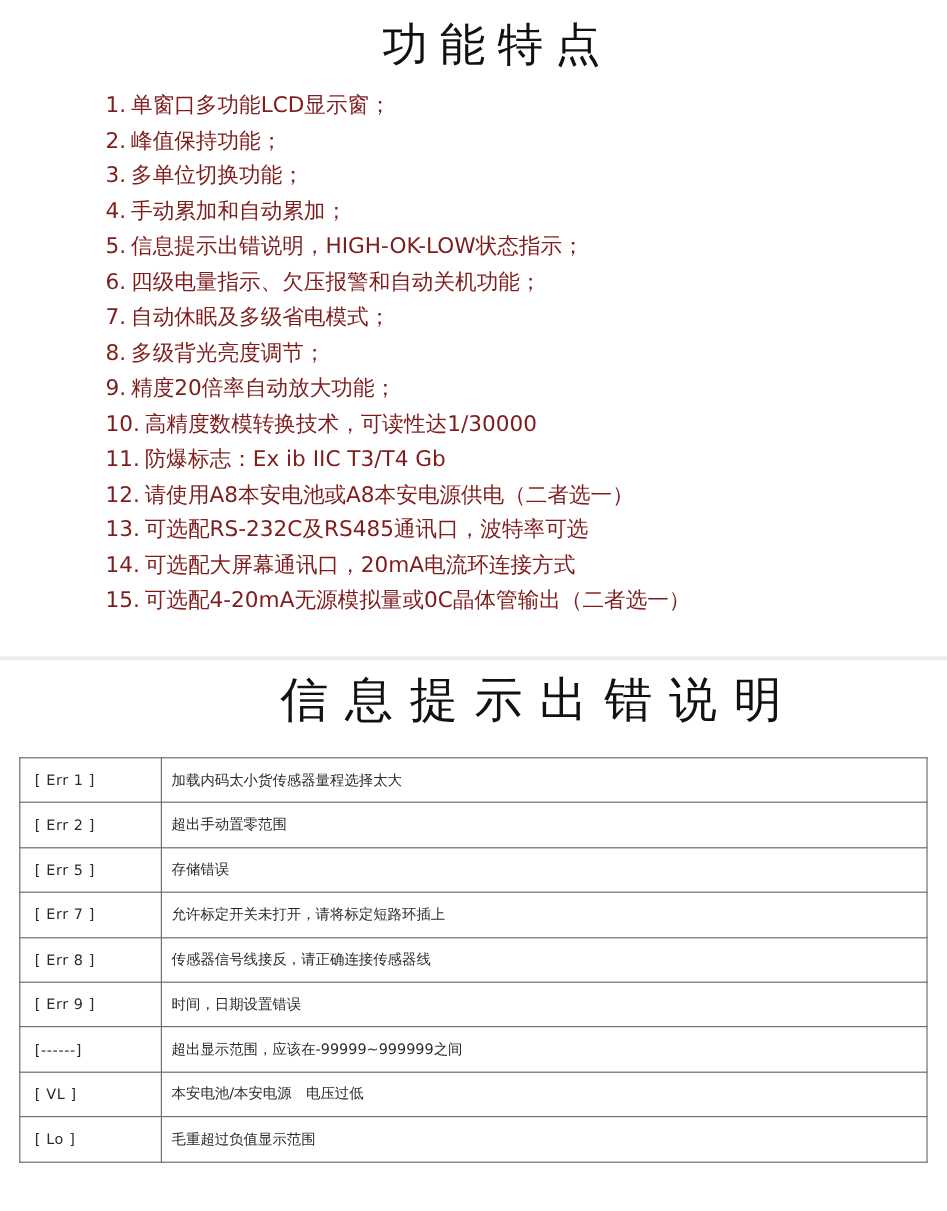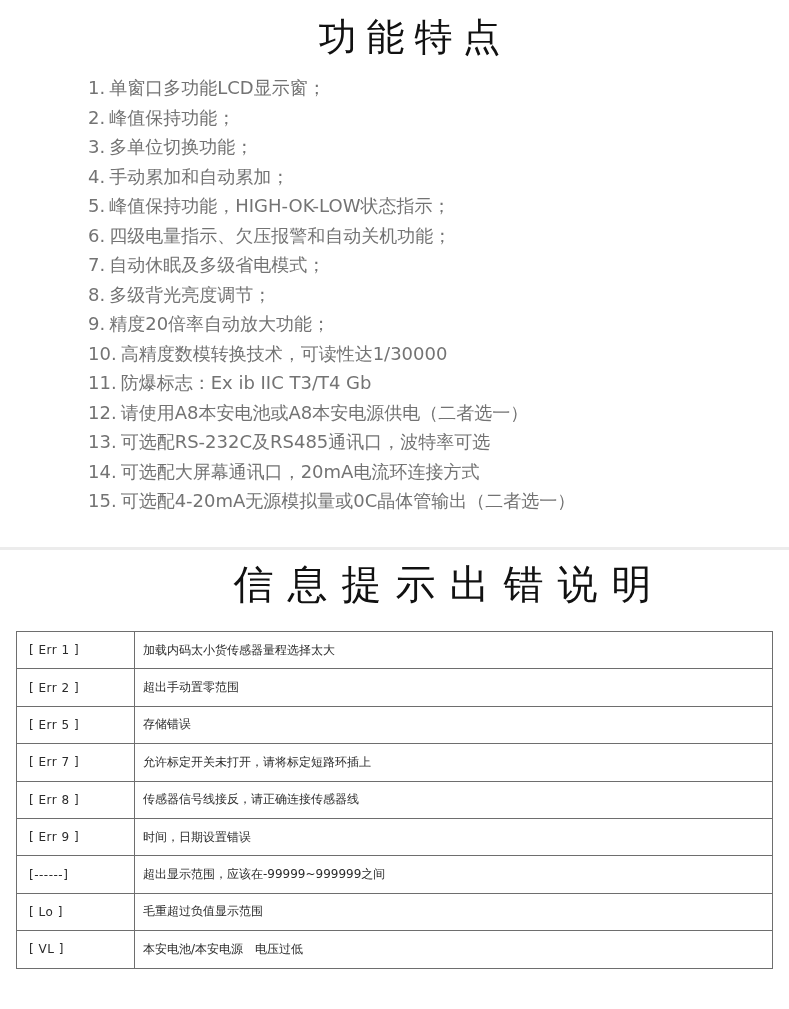--- a/index.html
+++ b/index.html
@@ -41,21 +41,21 @@
     .feature-list {
       position: absolute;
       left: 88px;
       top: 73px;
       list-style: none;
     }
     .feature-list li {
       height: 29.5px;
       line-height: 29.5px;
       font-size: 18px;
-      color: #737373;
+      color: #7f1d1d;
       white-space: nowrap;
     }
     .feature-num { margin-right: 4px; }
     .divider {
       position: absolute;
       left: 0;
       top: 547px;
       width: 789px;
       height: 3px;
       background: #ececec;
@@ -89,21 +89,21 @@
 </head>
 <body>
 
 <h1 id="title-features" class="section-title">功能特点</h1>
 
 <ul class="feature-list">
   <li><span class="feature-num">1.</span><span>单窗口多功能LCD显示窗；</span></li>
   <li><span class="feature-num">2.</span><span>峰值保持功能；</span></li>
   <li><span class="feature-num">3.</span><span>多单位切换功能；</span></li>
   <li><span class="feature-num">4.</span><span>手动累加和自动累加；</span></li>
-  <li><span class="feature-num">5.</span><span>峰值保持功能，HIGH-OK-LOW状态指示；</span></li>
+  <li><span class="feature-num">5.</span><span>信息提示出错说明，HIGH-OK-LOW状态指示；</span></li>
   <li><span class="feature-num">6.</span><span>四级电量指示、欠压报警和自动关机功能；</span></li>
   <li><span class="feature-num">7.</span><span>自动休眠及多级省电模式；</span></li>
   <li><span class="feature-num">8.</span><span>多级背光亮度调节；</span></li>
   <li><span class="feature-num">9.</span><span>精度20倍率自动放大功能；</span></li>
   <li><span class="feature-num">10.</span><span>高精度数模转换技术，可读性达1/30000</span></li>
   <li><span class="feature-num">11.</span><span>防爆标志：Ex ib IIC T3/T4 Gb</span></li>
   <li><span class="feature-num">12.</span><span>请使用A8本安电池或A8本安电源供电（二者选一）</span></li>
   <li><span class="feature-num">13.</span><span>可选配RS-232C及RS485通讯口，波特率可选</span></li>
   <li><span class="feature-num">14.</span><span>可选配大屏幕通讯口，20mA电流环连接方式</span></li>
   <li><span class="feature-num">15.</span><span>可选配4-20mA无源模拟量或0C晶体管输出（二者选一）</span></li>
@@ -137,21 +137,21 @@
       </tr>
     <tr>
         <td class="code code-pre">[ Err 9 ]</td>
         <td class="desc">时间，日期设置错误</td>
       </tr>
     <tr>
         <td class="code code-pre">[------]</td>
         <td class="desc">超出显示范围，应该在-99999~999999之间</td>
       </tr>
     <tr>
+        <td class="code code-pre">[  VL   ]</td>
+        <td class="desc">本安电池/本安电源　电压过低</td>
+      </tr>
+    <tr>
         <td class="code code-pre">[  Lo   ]</td>
         <td class="desc">毛重超过负值显示范围</td>
-      </tr>
-    <tr>
-        <td class="code code-pre">[  VL   ]</td>
-        <td class="desc">本安电池/本安电源　电压过低</td>
       </tr>
   </tbody>
 </table>
 
 </body></html>

